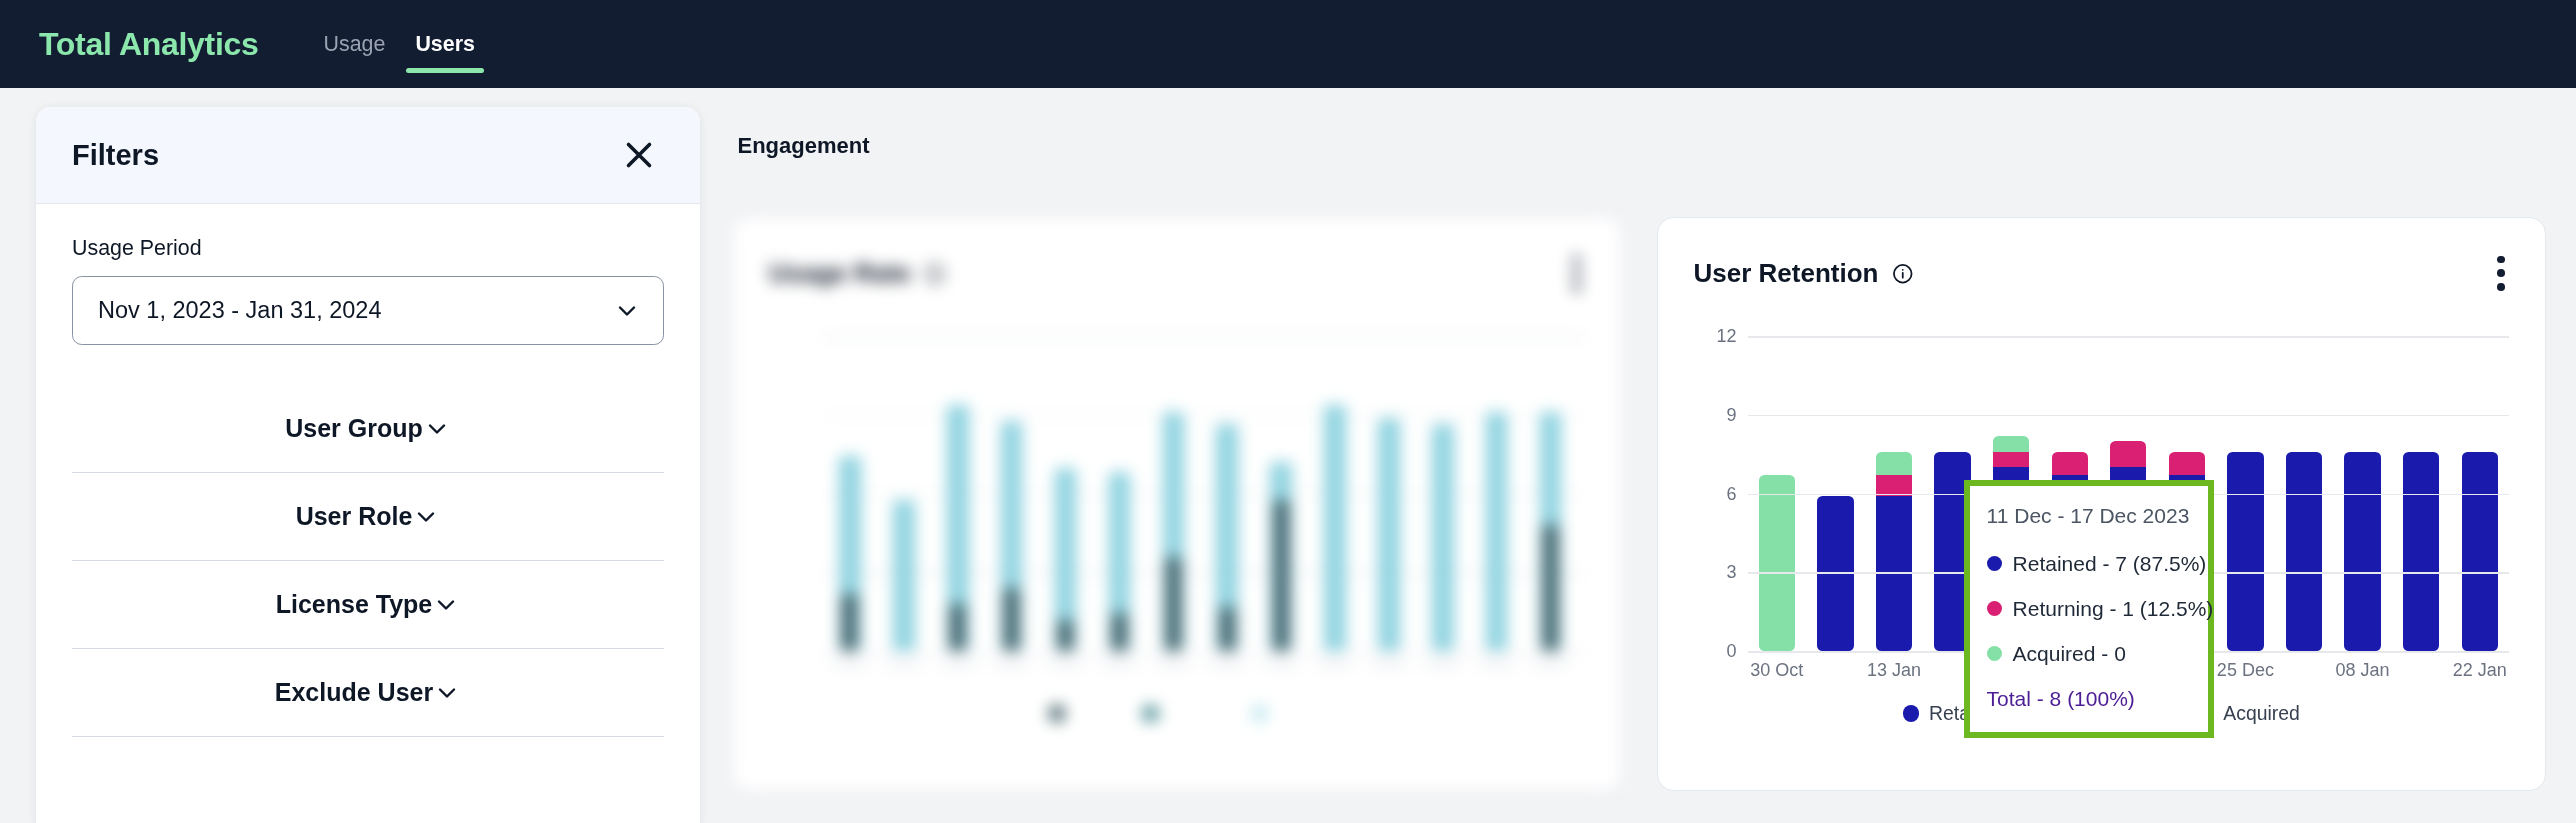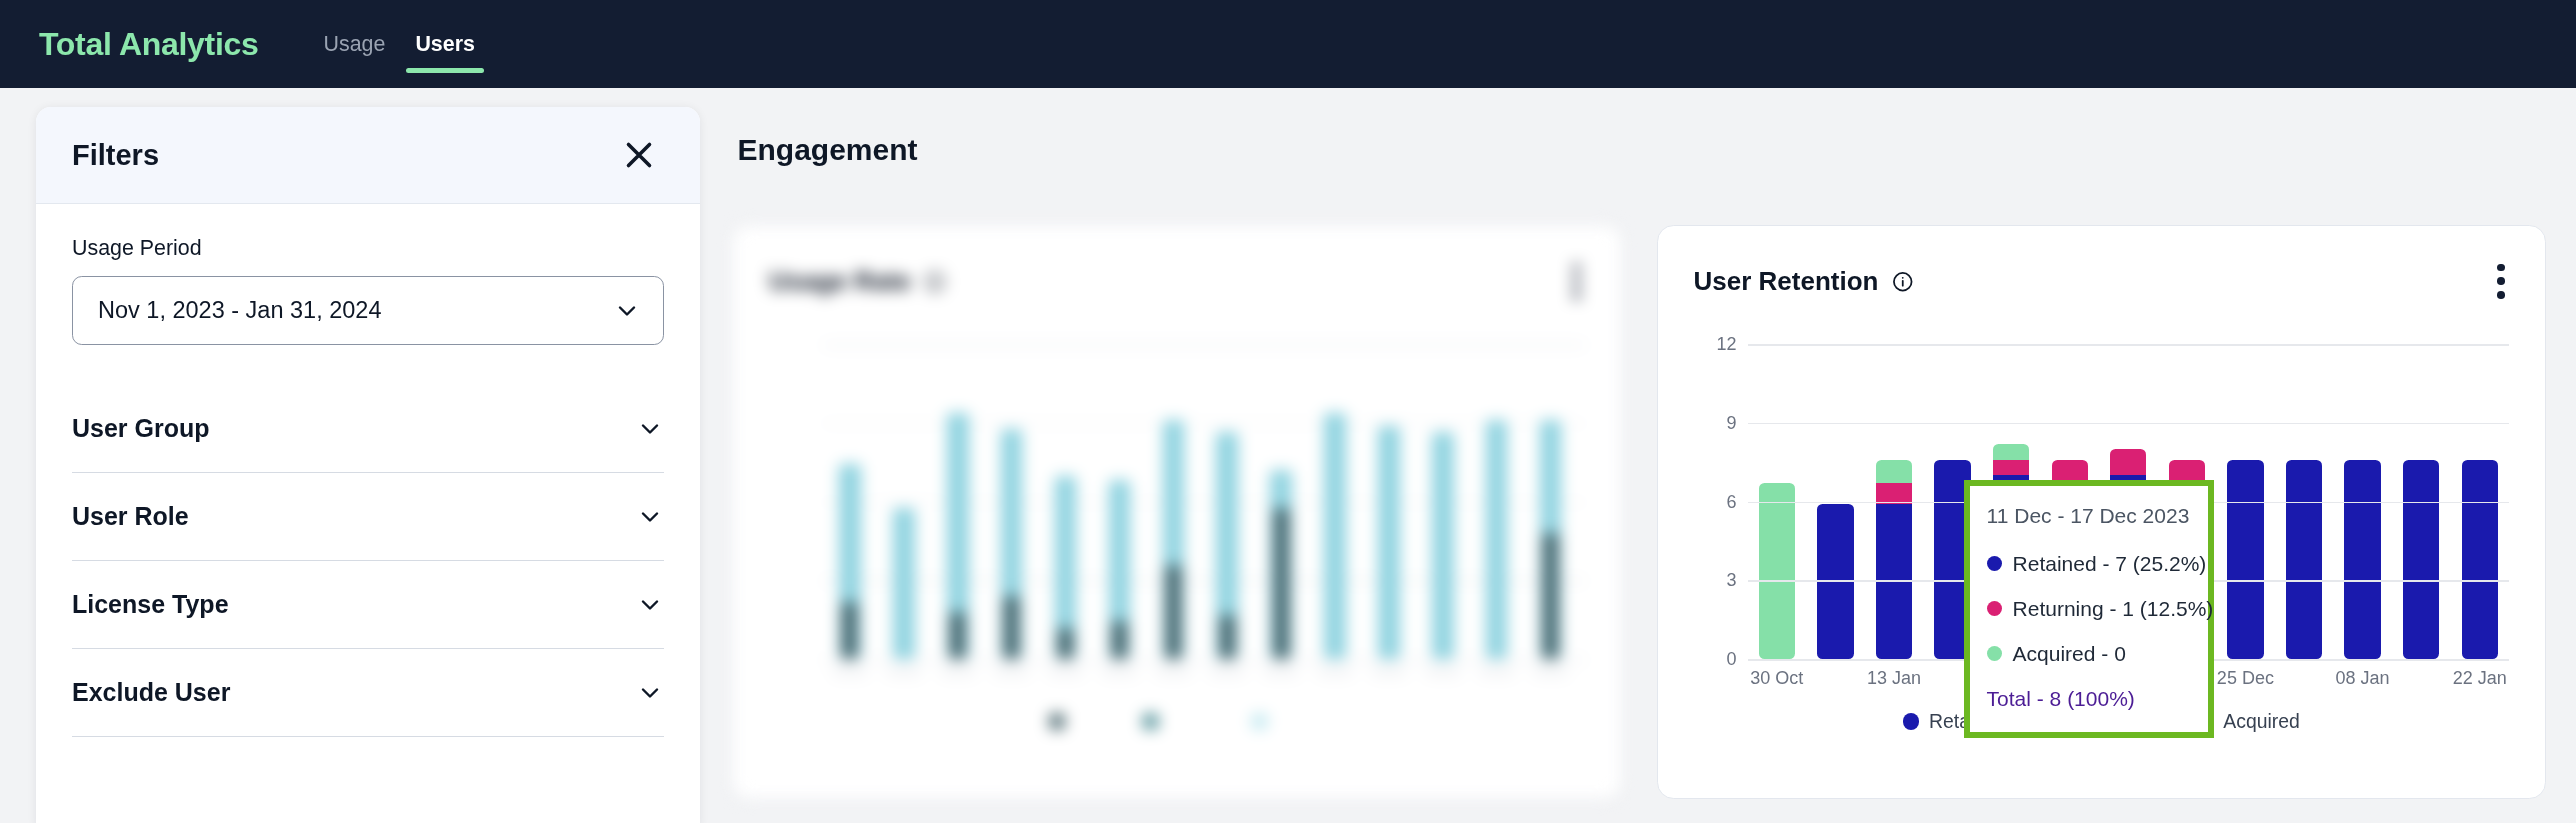--- a/index.html
+++ b/index.html
@@ -92,31 +92,31 @@
     background: #fff;
   }
   .select-value { font-size: 23.5px; color: #0e1726; white-space: nowrap; }
   .chev { width: 28px; height: 28px; flex: none; }
 
   .filter-list { margin-top: 40px; }
   .filter-row {
     height: 88px;
     display: flex;
     align-items: center;
-    justify-content: space-between;
+    justify-content: center;
     border-bottom: 1.4px solid #d6dbe3;
     cursor: pointer;
   }
   .filter-row:first-child { border-top: none; }
   .filter-name { font-size: 25px; font-weight: bold; color: #0e1726; }
 
   
   .main { flex: 1; padding: 19.4px 30px 0 32px; min-width: 0; }
   .section-title {
-    font-size: 30px;
+    font-size: 22px;
     font-weight: bold;
     color: #0e1726;
     margin: 26px 0 28px 5.5px;
   }
   .cards { display: flex; gap: 35px; align-items: stretch; }
 
   .card {
     background: #ffffff;
     border: 1.4px solid #e3e7ee;
     border-radius: 16.6px;
@@ -511,21 +511,21 @@
       </div>
 
     </div>
   </div>
 </div>
 
 <div class="tooltip">
   <div class="tt-date">11 Dec - 17 Dec 2023</div>
   <div class="tt-row">
     <span class="tt-dot" style="background:#1a1aad"></span>
-    <span class="tt-text">Retained - 7 (25.2%)</span>
+    <span class="tt-text">Retained - 7 (87.5%)</span>
   </div>
   <div class="tt-row">
     <span class="tt-dot" style="background:#da2073"></span>
     <span class="tt-text">Returning - 1 (12.5%)</span>
   </div>
   <div class="tt-row">
     <span class="tt-dot" style="background:#85e0a8"></span>
     <span class="tt-text">Acquired - 0</span>
   </div>
   <div class="tt-total">Total - 8 (100%)</div>

